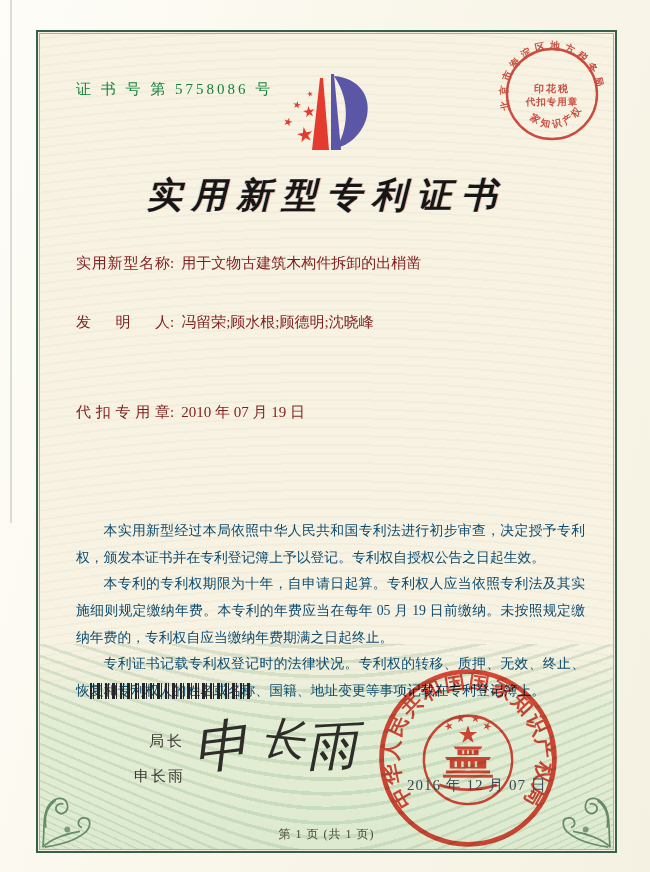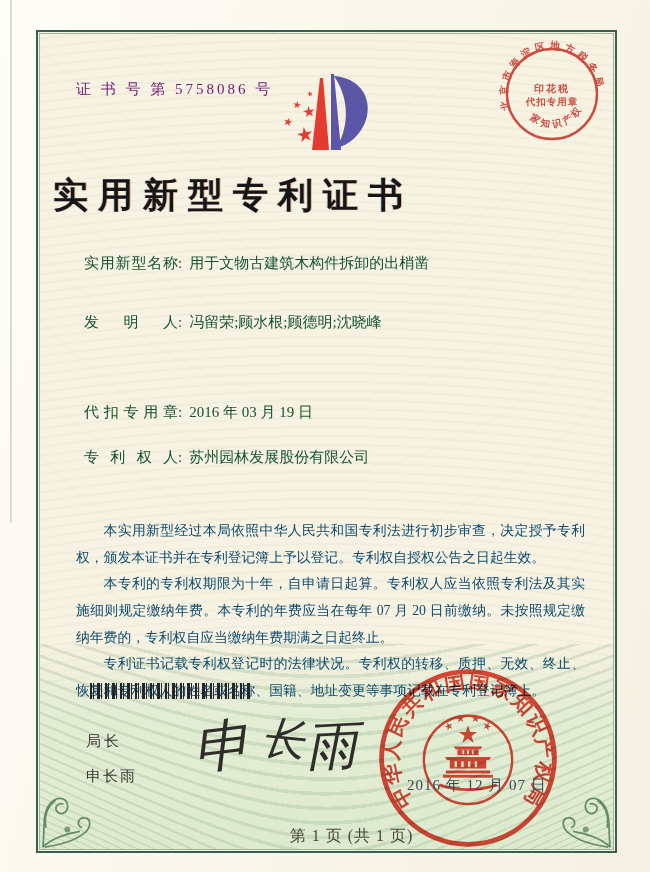--- a/index.html
+++ b/index.html
@@ -10,45 +10,45 @@
         background:rgba(150,170,145,.35);}
   .frame{position:absolute;left:36px;top:30px;width:577px;height:819px;
         background:#f7f2e2;border:2px solid #37604e;}
   .inner-line{position:absolute;inset:1px;border:1px solid #9cb79b;pointer-events:none;}
   .texture{position:absolute;inset:0;pointer-events:none;
         background:repeating-radial-gradient(circle at 50% 300%,rgba(160,185,150,.08) 0 2px,transparent 2px 9px);}
   .guilloche{position:absolute;left:2px;right:2px;bottom:2px;height:205px;pointer-events:none;
         background:linear-gradient(to bottom,rgba(224,236,210,0) 0,rgba(224,236,210,.85) 70px,#e1ecd2 140px,#ddead0 100%);}
   .guilloche::after{content:"";position:absolute;inset:0;
         background:repeating-radial-gradient(ellipse 160% 80% at 50% 140%,rgba(125,165,120,.22) 0 1.5px,transparent 1.5px 6px);}
-  .cert-no{position:absolute;left:38px;top:48px;font-size:15px;letter-spacing:3px;color:#701a75;}
+  .cert-no{position:absolute;left:38px;top:48px;font-size:15px;letter-spacing:3px;color:#15803d;}
   .logo{position:absolute;left:216px;top:40px;}
   .tax-stamp{position:absolute;left:458px;top:6px;opacity:.88;mix-blend-mode:multiply;}
-  .title{position:absolute;left:15px;top:140px;width:100%;
+  .title{position:absolute;left:0;top:140px;width:100%;text-align:center;
         font-size:35px;font-weight:700;letter-spacing:10px;color:#161616;
-        text-shadow:1px 0 0 rgba(205,70,45,.35),-1px 0 0 rgba(70,120,160,.25);}
-  .field{position:absolute;left:46px;font-size:15px;color:#14532d;white-space:nowrap;}
+        text-shadow:1px 0 0 rgba(205,70,45,.35),-1px 0 0 rgba(70,120,160,.25);font-style:italic;}
+  .field{position:absolute;left:38px;font-size:15px;color:#7f1d1d;white-space:nowrap;}
   .field .lbl{display:inline-block;width:94px;text-align:justify;text-align-last:justify;}
   .field .colon{margin-right:7px;}
   .f0{top:222px}.f1{top:281px}.f2{top:326px}.f3{top:371px}.f4{top:416px}.f5{top:461px}
   .body-text{position:absolute;left:38px;top:486px;width:509px;}
   .body-text p{margin:0;font-size:13.8px;line-height:1.93;color:#0c4a6e;
         text-align:justify;text-indent:2em;}
   .barcode{position:absolute;left:52px;top:651px;width:160px;height:16px;
         background:repeating-linear-gradient(90deg,#26262a 0 2px,transparent 2px 3px,
         #26262a 3px 4px,transparent 4px 7px,#26262a 7px 10px,transparent 10px 11px,
         #26262a 11px 12px,transparent 12px 15px);}
-  .director{position:absolute;left:48px;top:700px;font-size:15px;color:#3a3936;letter-spacing:3px;}
-  .director .name{margin-top:16px;letter-spacing:2px;}
+  .director{position:absolute;left:48px;top:700px;font-size:15px;color:#3a3936;letter-spacing:3px;text-align:right;}
+  .director .name{margin-top:16px;letter-spacing:2px;margin-left:48px;}
   .signature{position:absolute;left:150px;top:664px;color:#2f2d2a;}
   .seal{position:absolute;left:334px;top:630px;mix-blend-mode:multiply;opacity:.92;}
   .seal-date{position:absolute;left:369px;top:744px;font-size:15px;color:#3d4757;
         letter-spacing:1px;z-index:5;white-space:nowrap;}
   .footer{position:absolute;left:0;top:794px;width:100%;text-align:center;
-        font-size:16px;color:#494639;letter-spacing:1px;padding-left:25px;}
+        font-size:12px;color:#494639;letter-spacing:1px;}
   .flourish{position:absolute;bottom:2px;}
   .fl-left{left:2px;}
   .fl-right{right:2px;transform:scaleX(-1);}
 </style>
 </head>
 <body>
 
 <div class="scan">
   <div class="scan-edge"></div>
 
@@ -114,29 +114,26 @@
 
     <div class="title">实用新型专利证书</div>
 
     <div class="field f0">
       <span class="lbl">实用新型名称</span><span class="colon">:</span><span>用于文物古建筑木构件拆卸的出梢凿</span>
     </div>
     <div class="field f1">
       <span class="lbl">发明人</span><span class="colon">:</span><span>冯留荣;顾水根;顾德明;沈晓峰</span>
     </div>
     <div class="field f3">
-      <span class="lbl">代扣专用章</span><span class="colon">:</span><span>2016 年 03 月 19 日</span>
-    </div>
-    <div class="field f4">
-      <span class="lbl">专利权人</span><span class="colon">:</span><span>苏州园林发展股份有限公司</span>
+      <span class="lbl">代扣专用章</span><span class="colon">:</span><span>2010 年 07 月 19 日</span>
     </div>
 
     <div class="body-text">
       <p>本实用新型经过本局依照中华人民共和国专利法进行初步审查，决定授予专利权，颁发本证书并在专利登记簿上予以登记。专利权自授权公告之日起生效。</p>
-      <p>本专利的专利权期限为十年，自申请日起算。专利权人应当依照专利法及其实施细则规定缴纳年费。本专利的年费应当在每年 07 月 20 日前缴纳。未按照规定缴纳年费的，专利权自应当缴纳年费期满之日起终止。</p>
+      <p>本专利的专利权期限为十年，自申请日起算。专利权人应当依照专利法及其实施细则规定缴纳年费。本专利的年费应当在每年 05 月 19 日前缴纳。未按照规定缴纳年费的，专利权自应当缴纳年费期满之日起终止。</p>
       <p>专利证书记载专利权登记时的法律状况。专利权的转移、质押、无效、终止、恢复和专利权人的姓名或名称、国籍、地址变更等事项记载在专利登记簿上。</p>
     </div>
 
     <div class="barcode"></div>
 
     <div class="director">
       <div>局长</div>
       <div class="name">申长雨</div>
     </div>
 

